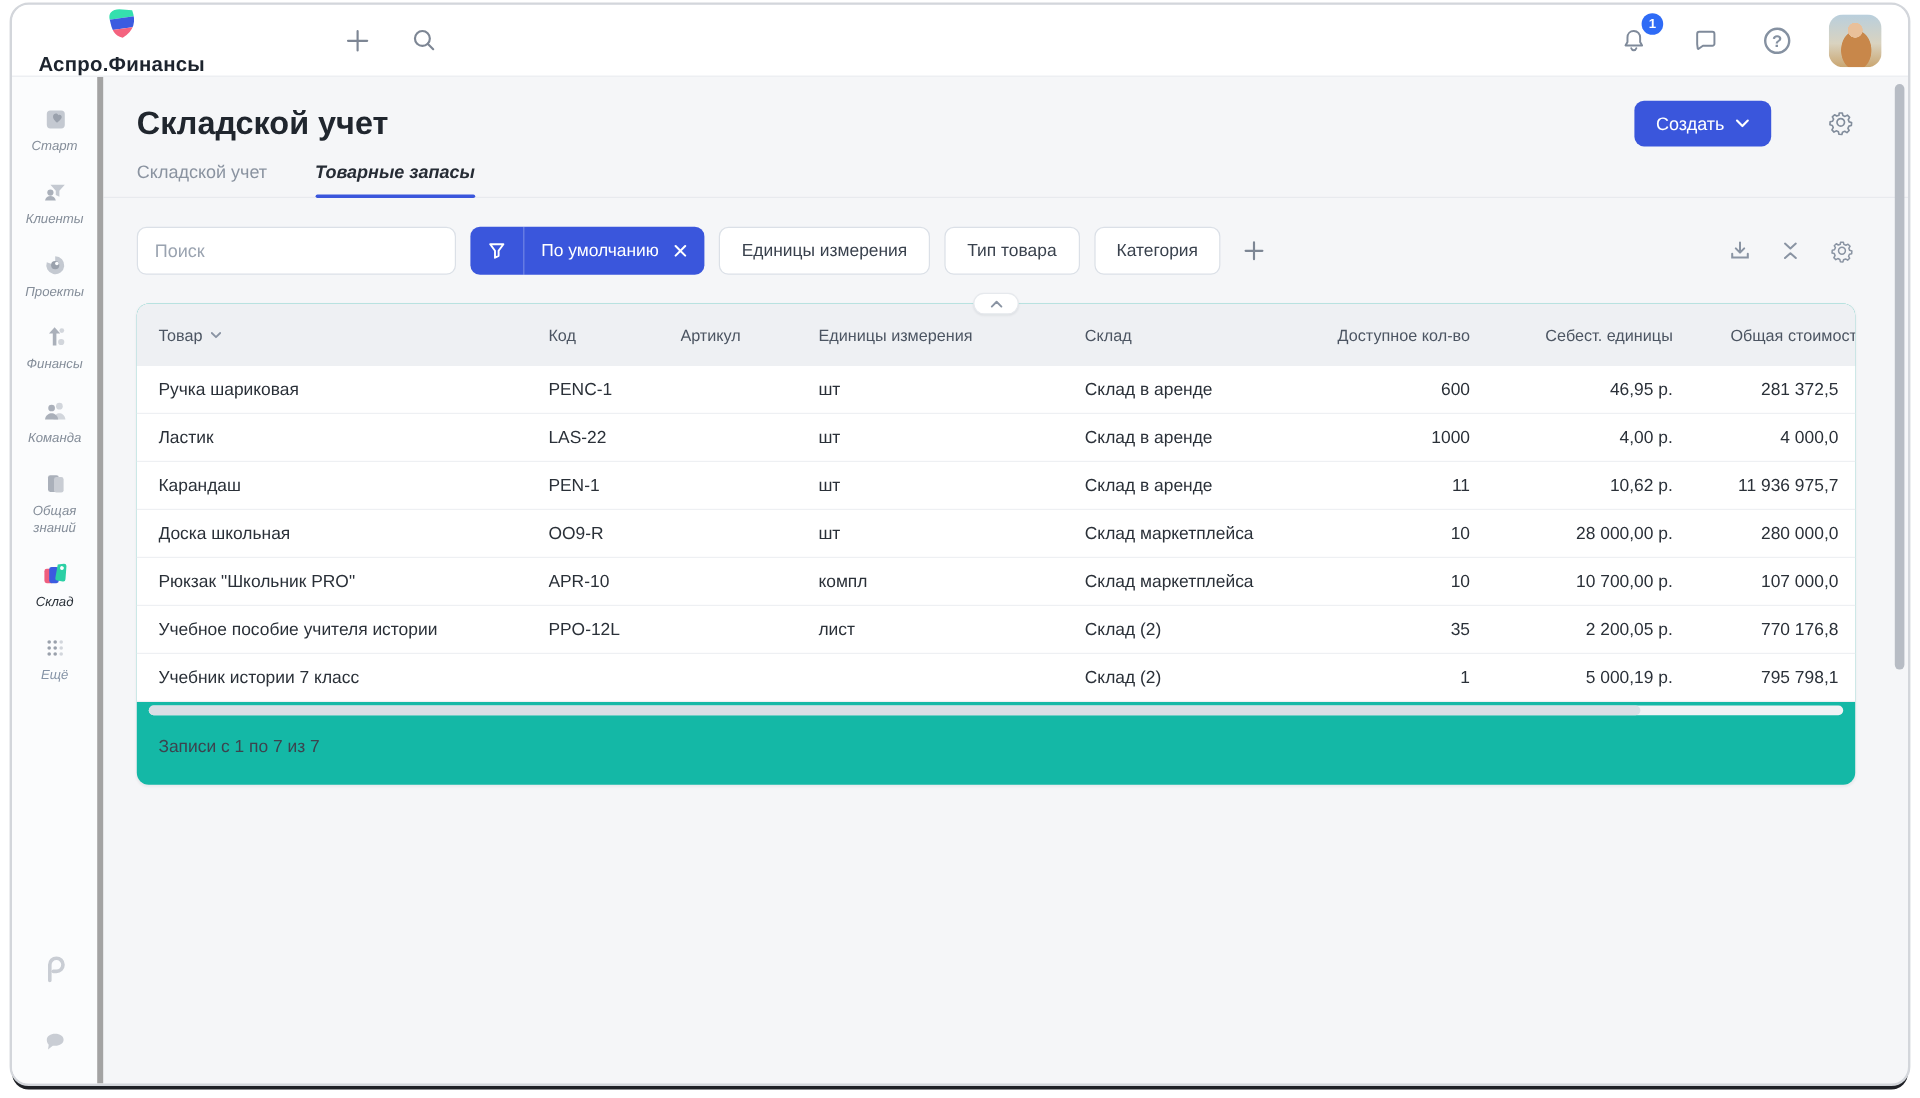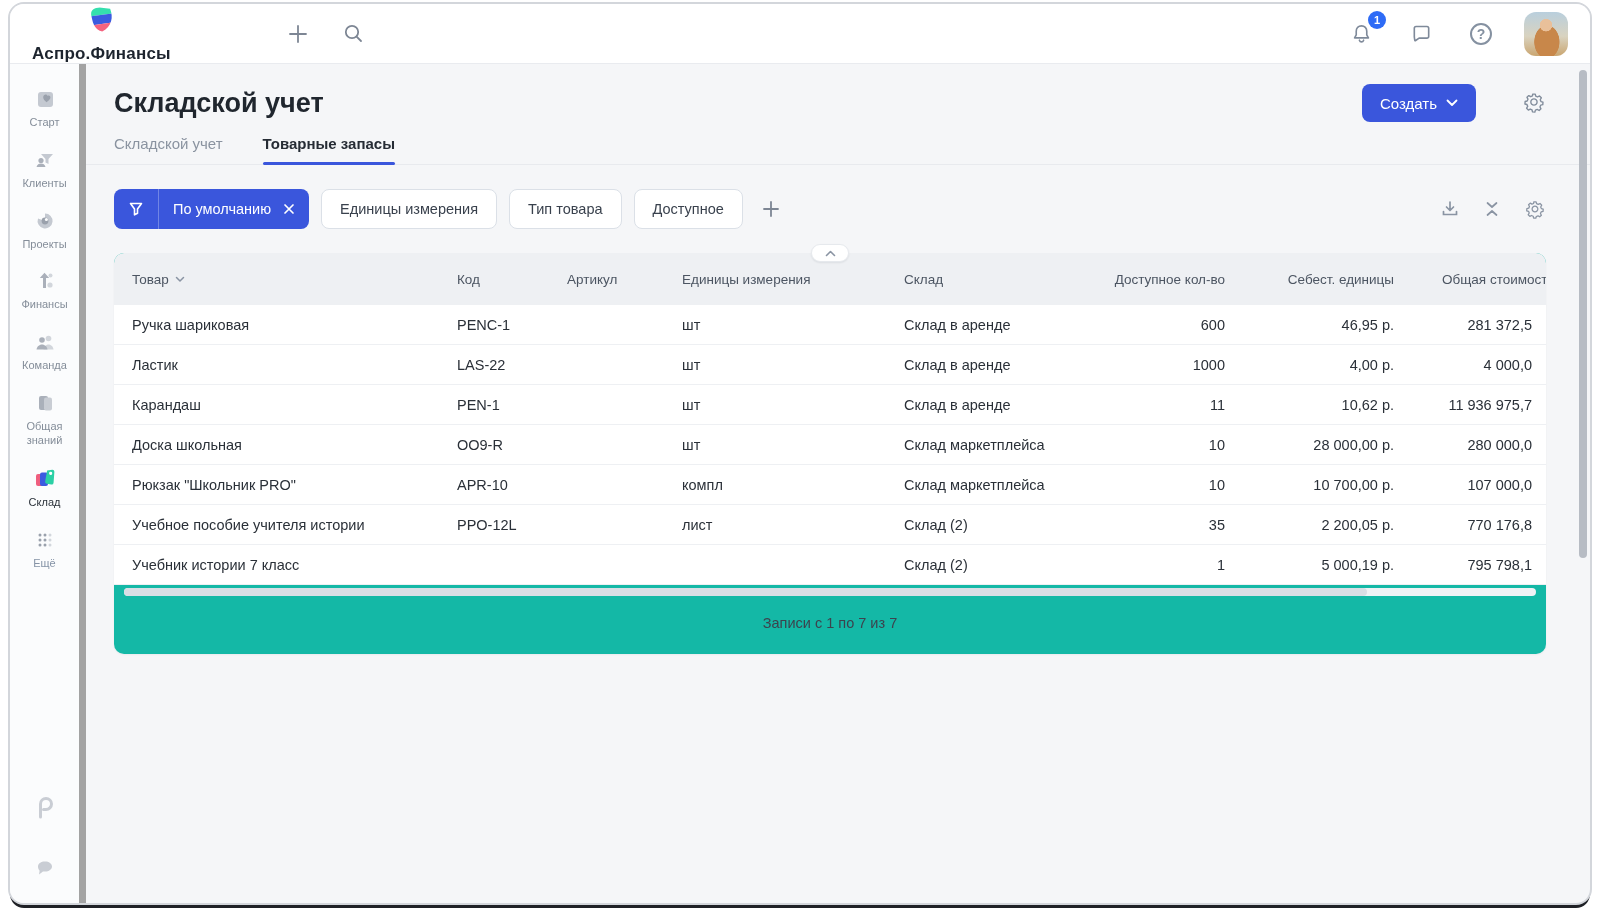--- a/index.html
+++ b/index.html
@@ -25,37 +25,37 @@
   .help-circle{ width:22px; height:22px; border:2px solid #8591a1; border-radius:50%; color:#8591a1;
                 font-size:14px; font-weight:bold; display:flex; align-items:center; justify-content:center; }
   .avatar{ width:44px; height:44px; border-radius:12px; cursor:pointer;
            background:
              radial-gradient(circle at 50% 30%, #e9c09a 0 16%, transparent 17%),
              radial-gradient(ellipse at 52% 68%, #c8874a 0 38%, transparent 40%),
              linear-gradient(180deg,#b9cfdd 0%,#d9d3c0 55%,#caa671 100%); }
 
   
   .sidebar{ position:absolute; left:0; top:60px; bottom:0; width:76px; background:#fbfcfd;
-            border-right:7px solid #a3a3a3; display:flex; flex-direction:column; align-items:center;
-            padding:14px 0 18px; z-index:4; }
+            border-right:5px solid #a3a3a3; display:flex; flex-direction:column; align-items:center;
+            padding:14px 0 18px; z-index:4;font-style:italic; }
   .side-item{ width:72px; display:flex; flex-direction:column; align-items:center; gap:5px;
               padding:9px 0; cursor:pointer; }
   .side-item .lbl{ font-size:11px; color:#848d99; text-align:center; line-height:1.25; }
   .side-item.active .lbl{ color:#2a3139; }
   .side-item.more .lbl{ color:#8593a6;text-align:right; }
   .side-bottom{ margin-top:auto; display:flex; flex-direction:column; gap:26px; align-items:center; }
 
   
   .main{ position:absolute; left:76px; top:60px; right:0; bottom:0; padding:24px 44px 0 28px; overflow:hidden; }
   .page-head{ position:relative; }
   .page-title{ font-size:27px; font-weight:bold; color:#20262e; }
   .tabs-row{ position:relative; margin-top:16px; display:flex; gap:40px; }
   .tabs-row::after{ content:""; position:absolute; left:-28px; right:-44px; bottom:0; height:1px; background:#e8eaee; }
   .tab{ font-size:15px; color:#8a93a0; padding-bottom:13px; cursor:pointer; position:relative; background:none; border:none; font-family:inherit; }
-  .tab.active{ color:#262c35; font-weight:bold; }
+  .tab.active{ color:#262c35; font-weight:bold;font-style:italic; }
   .tab.active::after{ content:""; position:absolute; left:0; right:0; bottom:0; height:3px; border-radius:2px; background:#3a56dc; z-index:1; }
   .create-btn{ position:absolute; top:-4px; right:70px; height:38px; padding:0 18px; border:none; border-radius:8px;
                background:#3a56dc; color:#fff; font-size:15px; font-family:inherit; display:flex; align-items:center; gap:9px; cursor:pointer; }
   .head-gear{ position:absolute; top:2px; right:0; background:none; border:none; cursor:pointer; }
 
   
   .filterbar{ position:relative; margin-top:24px; display:flex; align-items:center; gap:12px; }
   .search-input{ width:266px; height:40px; border:1px solid #dbe0e7; border-radius:8px; background:#fff;
                  padding:0 14px; font-size:15px; font-family:inherit; color:#2a3038; }
   .search-input::placeholder{ color:#9aa3b0; }
@@ -82,21 +82,21 @@
   .th{ font-size:13.5px; color:#4c5562; white-space:nowrap; overflow:hidden; }
   .th.sortable{ display:flex; align-items:center; gap:6px; cursor:pointer; }
   .th.num{ text-align:right; }
   .th.last{ padding-left:48px; }
   .trow{ height:40px; border-bottom:1px solid #eef0f3; background:#fff; cursor:pointer; }
   .td{ font-size:14.5px; color:#2a3038; white-space:nowrap; overflow:hidden; }
   .td.num{ text-align:right; }
   .td.last{ padding-right:14px; }
   .hscroll{ margin:3px 10px 0; height:8px; border-radius:4px; background:#f0f2f5; }
   .hscroll .thumb{ width:88%; height:8px; border-radius:4px; background:#d9dee5; cursor:pointer; }
-  .tfoot{ padding:19px 18px 23px; font-size:14.5px; color:#3c434e;text-align:center; }
+  .tfoot{ padding:19px 18px 23px; font-size:14.5px; color:#3c434e; }
 
   
   .totals-card{ margin-top:22px; background:#fff; border-radius:10px; padding:21px 18px;
                 box-shadow:0 1px 2px rgba(16,24,40,.05); }
   .totals-link{ color:#3e63e0; font-size:14.5px; text-decoration:none; cursor:pointer; }
 
   .vscroll-thumb{ position:absolute; right:3px; top:66px; width:8px; height:488px; border-radius:4px;
                   background:#b7bcc4; z-index:9; cursor:pointer; }
   svg{ display:block; }
 </style>
@@ -291,36 +291,37 @@
       <button class="head-gear">
         <span>
           <svg width="24" height="24" viewBox="0 0 24 24">
               <path d="M12 8.6 A3.4 3.4 0 1 0 12 15.4 A3.4 3.4 0 1 0 12 8.6 Z M10.6 3.5 L13.4 3.5 L13.9 5.7 L15.9 6.6 L18 5.5 L20 7.5 L18.8 9.6 L19.6 11.6 L21.8 12.2 L21.6 14.9 L19.4 15.4 L18.5 17.4 L19.6 19.4 L17.6 21.3 L15.6 20.1 L13.6 20.9 L13 23 L10.4 22.8 L9.9 20.6 L7.9 19.7 L5.9 20.8 L4 18.8 L5.2 16.8 L4.4 14.8 L2.2 14.2 L2.4 11.5 L4.6 11 L5.5 9 L4.4 7 L6.4 5.1 L8.4 6.3 L10.4 5.5 Z" fill="none" stroke="#828d9c" stroke-width="1.5" stroke-linejoin="round" transform="scale(0.92) translate(1,1)"></path>
             </svg>
         </span>
       </button>
     </div>
 
     <div class="filterbar">
+      <input class="search-input" type="text" placeholder="Поиск" style="">
       <div class="chip">
         <span class="funnel-seg">
           <svg width="16" height="16" viewBox="0 0 16 16">
               <path d="M2.5 2.5 L13.5 2.5 L9.5 8 L9.5 12.2 L6.5 13.8 L6.5 8 Z" fill="none" stroke="#fff" stroke-width="1.6" stroke-linejoin="round"></path>
             </svg>
         </span>
         <span class="chip-label">По умолчанию</span>
         <span class="chip-close">
           <svg width="12" height="12" viewBox="0 0 12 12">
               <path d="M2 2 L10 10 M10 2 L2 10" stroke="#fff" stroke-width="1.7" stroke-linecap="round"></path>
             </svg>
         </span>
       </div>
       <button class="fbtn">Единицы измерения</button>
       <button class="fbtn">Тип товара</button>
-      <button class="fbtn">Доступное</button>
+      <button class="fbtn">Категория</button>
       <button class="plus-filter">
         <span>
           <svg width="20" height="20" viewBox="0 0 20 20">
               <path d="M10 3 V17 M3 10 H17" stroke="#7d8694" stroke-width="1.8" stroke-linecap="round"></path>
             </svg>
         </span>
       </button>
       <div class="filter-right">
         <button class="ficon">
           <span>

